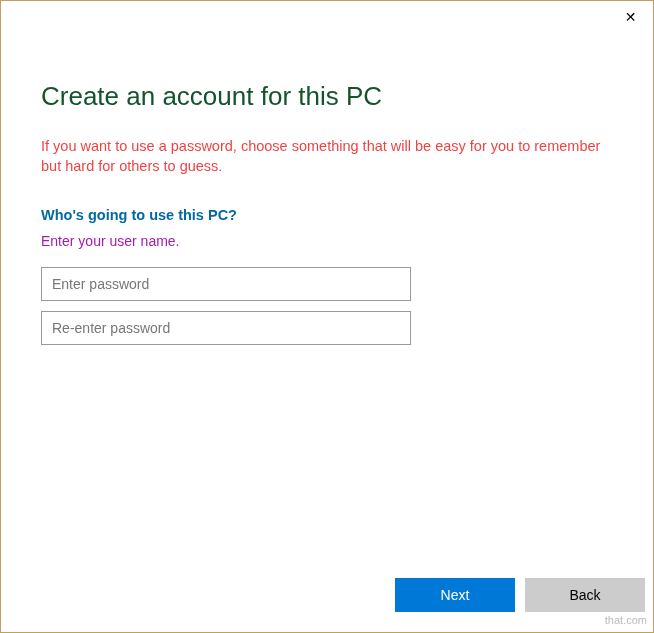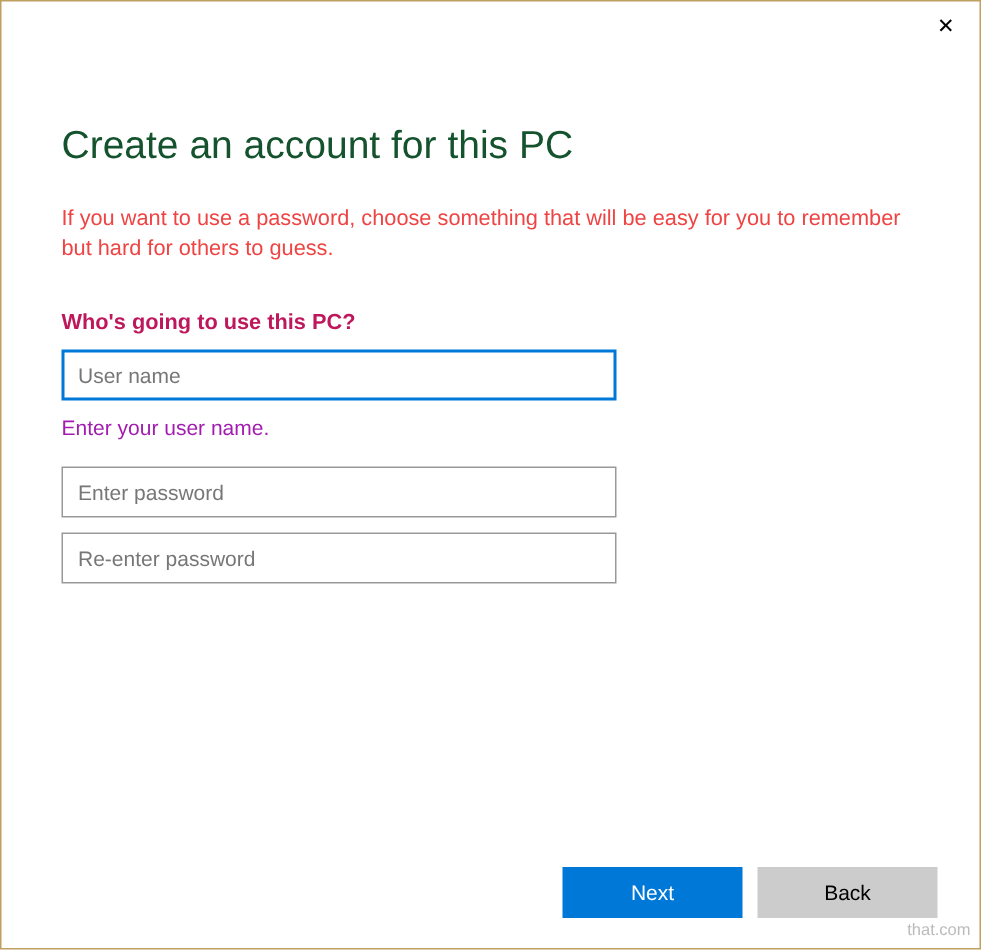--- a/index.html
+++ b/index.html
@@ -42,21 +42,21 @@
     }
     .description {
       font-size: 14.5px;
       color: #ef4444;
       line-height: 1.4;
       margin-bottom: 30px;
     }
     .section-label {
       font-size: 14.5px;
       font-weight: 600;
-      color: #be185d;
+      color: #0369a1;
       margin-bottom: 10px;
     }
     .field-group {
       margin-bottom: 18px;
     }
     .text-input {
       width: 370px;
       height: 34px;
       padding: 14px 10px;
       font-size: 14px;
@@ -78,21 +78,21 @@
       color: #a21caf;
       margin-top: 10px;
       margin-bottom: 12px;
     }
     .input-row {
       margin-bottom: 10px;
     }
     .footer {
       position: absolute;
       bottom: 20px;
-      right: 28px;
+      right: 8px;
       display: flex;
       gap: 10px;
     }
     .btn {
       width: 120px;
       height: 34px;
       font-size: 14px;
       font-family: inherit;
       border: none;
       cursor: pointer;
@@ -125,23 +125,20 @@
     <span>✕</span>
   </div>
 </div>
 
 <div class="content">
   <h1 class="page-title">Create an account for this PC</h1>
   <p class="description">If you want to use a password, choose something that will be easy for you to remember but hard for others to guess.</p>
 
   <div class="field-group">
     <div class="section-label">Who's going to use this PC?</div>
-    <div class="input-row">
-      <input type="text" class="text-input focused" placeholder="User name" style="">
-    </div>
     <div class="error-text">Enter your user name.</div>
   </div>
 
   <div class="field-group">
     <div class="input-row">
       <input type="password" class="text-input" placeholder="Enter password" style="">
     </div>
     <div class="input-row">
       <input type="password" class="text-input" placeholder="Re-enter password" style="">
     </div>

